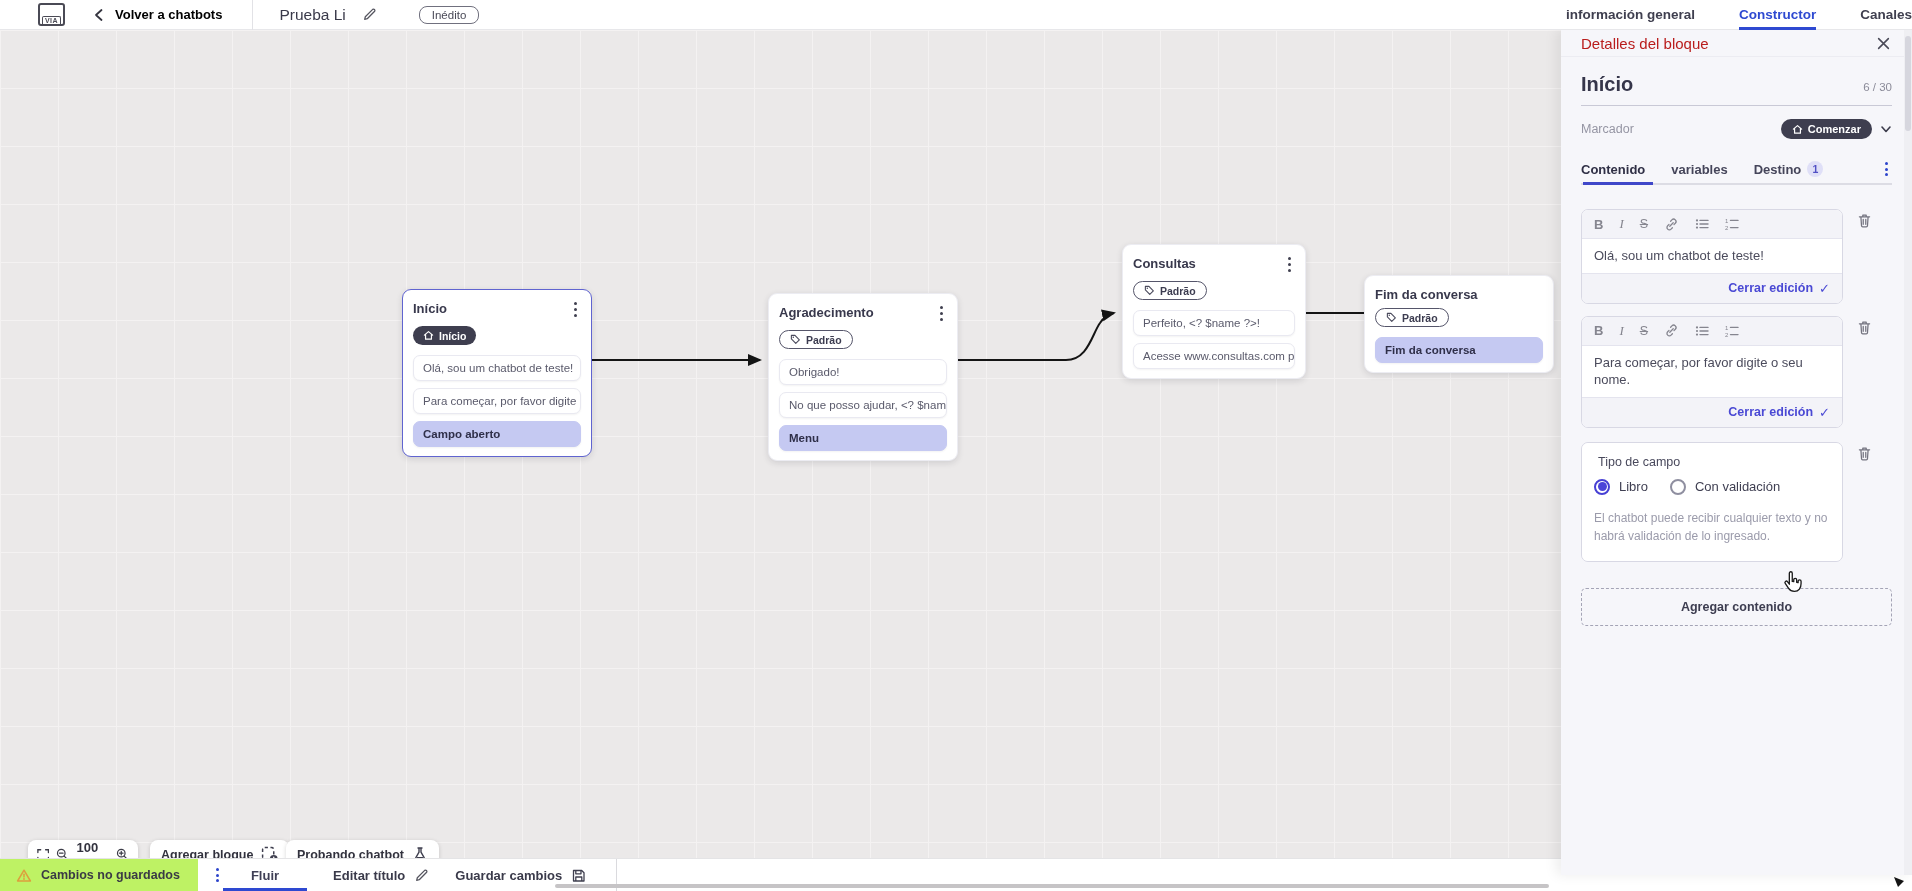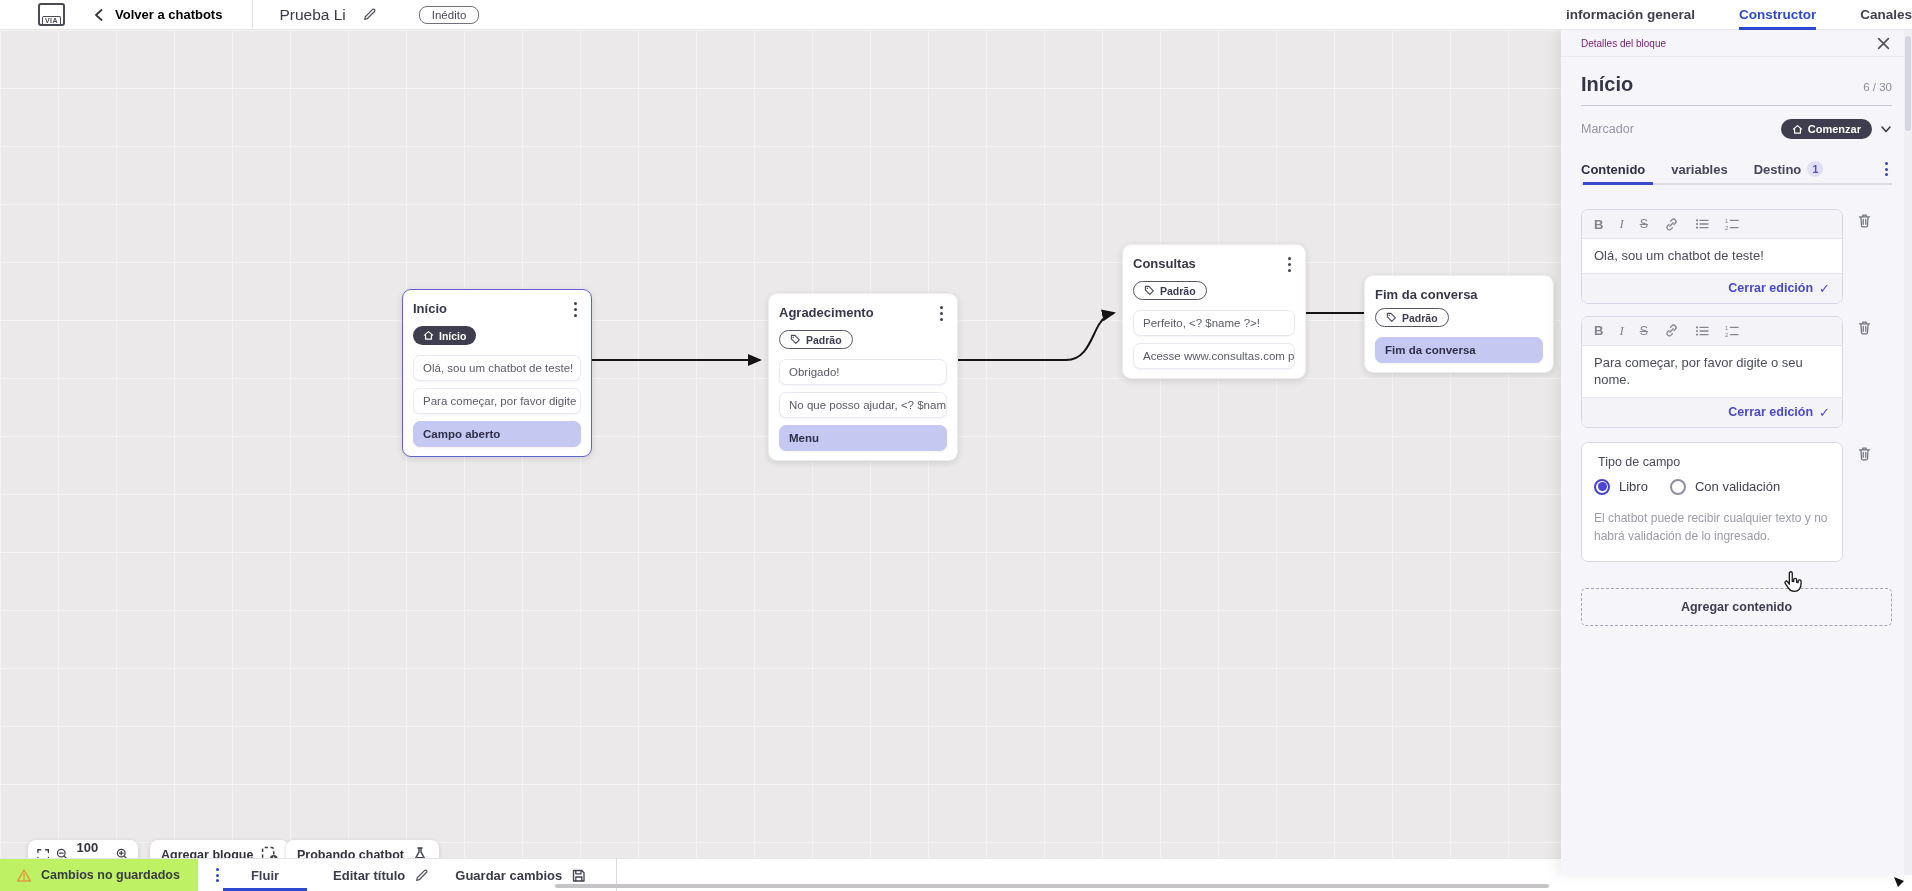--- a/index.html
+++ b/index.html
@@ -58,21 +58,21 @@
                 padding:0 11px; font-size:12.5px; font-weight:600; color:#32323e; cursor:pointer; }
   .zoom-val { font-size:13px; font-weight:600; }
   #h-scroll { position:absolute; left:555px; top:884px; width:994px; height:4px; border-radius:2px;
               background:#c6c4c6; z-index:60; }
 
   
   #panel { position:absolute; left:1561px; top:30px; width:351px; height:845px; background:#f6f6fa;
            box-shadow:-5px 0 12px rgba(0,0,0,.07); z-index:30; }
   #panel-top { height:27px; display:flex; align-items:center; justify-content:space-between;
                padding:0 20px; border-bottom:1px solid #ececf2; }
-  #panel-top .pt-label { font-size:10px; color:#701a75; }
+  #panel-top .pt-label { font-size:15px; color:#b91c1c; }
   .close-x { cursor:pointer; padding:2px; }
   #panel-body { padding:16px 20px 0; }
   .name-row { display:flex; align-items:flex-end; justify-content:space-between;
               border-bottom:1px solid #c9c9d6; padding-bottom:9px; }
   .block-name { font-size:20px; font-weight:600; color:#35354a; }
   .char-counter { font-size:11.5px; color:#8b8b99; padding-bottom:3px; }
   .marker-row { display:flex; align-items:center; justify-content:space-between; margin-top:13px; }
   .marker-label { font-size:12.5px; color:#9595a3; }
   .marker-right { display:flex; align-items:center; gap:8px; cursor:pointer; }
   .pill-dark { display:inline-flex; align-items:center; gap:5px; background:#3e3e4f; color:#fff;

